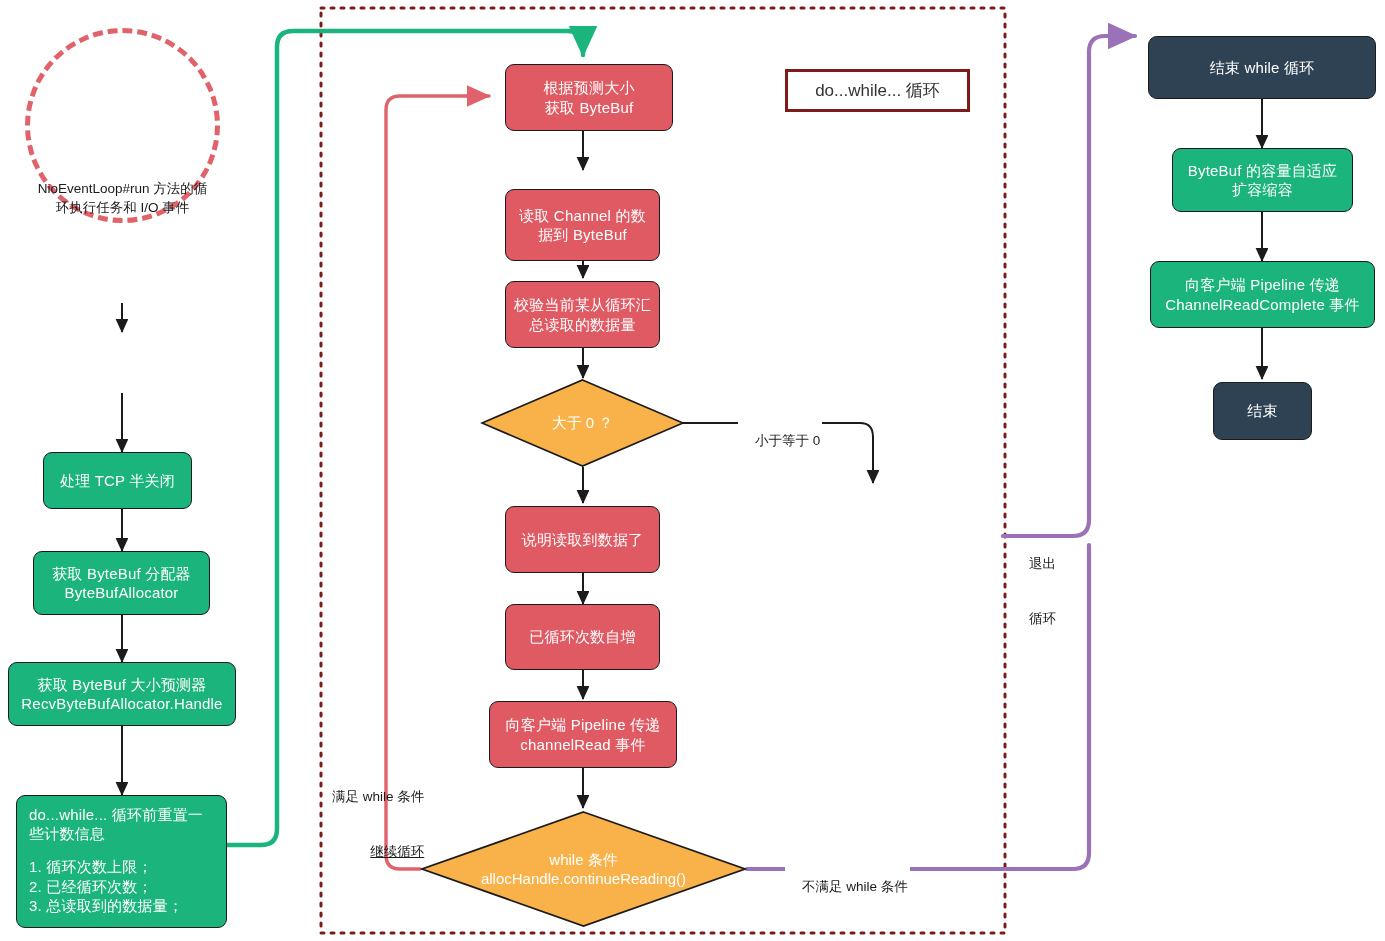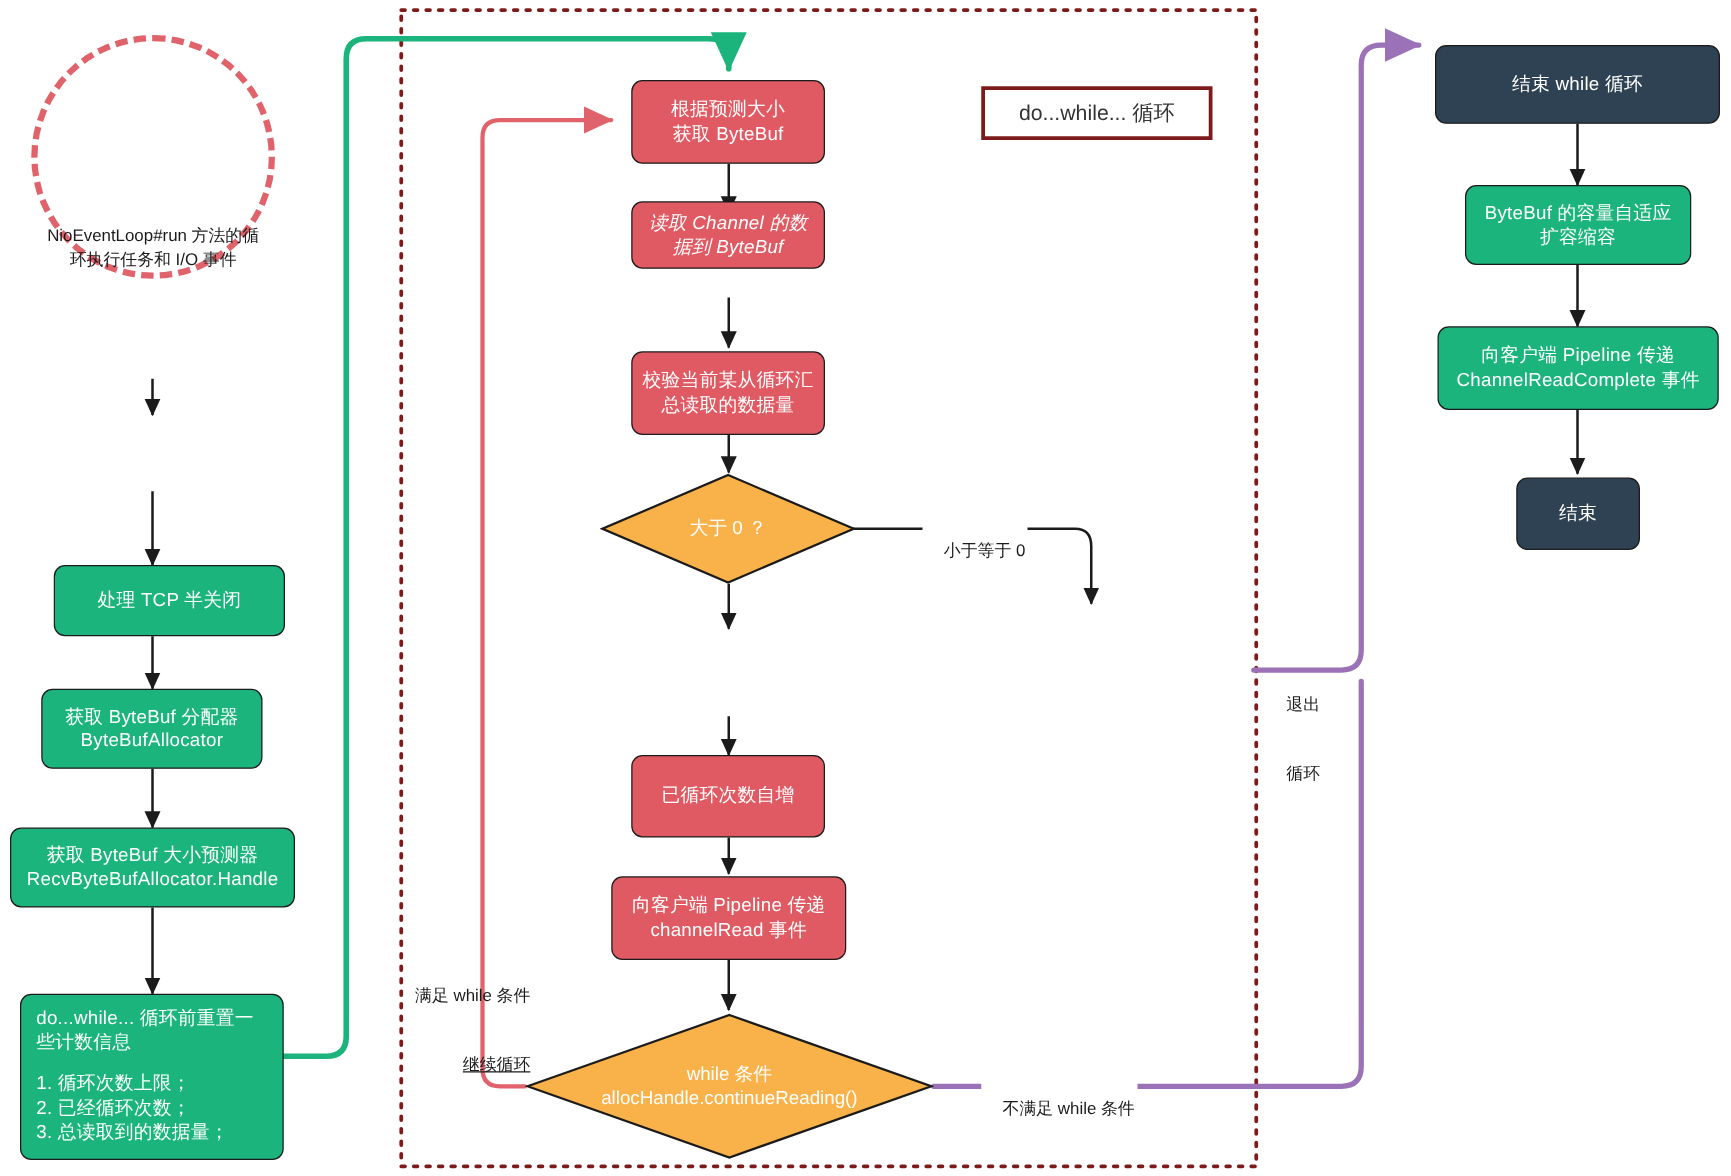--- a/index.html
+++ b/index.html
@@ -86,21 +86,21 @@
       <span class="ln">NioEventLoop#run 方法的循</span>
       <span class="ln">环执行任务和 I/O 事件</span>
     </div>
   </div>
 
   <div class="grouplabel" style="left:785px;top:37px;width:185px;height:43px;margin-top:32px;">
     <span>do...while... 循环</span>
   </div>
 
 
-  <div class="node green" style="left:43px;top:452px;width:185px;height:57px;">
+  <div class="node green" style="left:43px;top:452px;width:149px;height:57px;">
     <div class="inner"><span>处理 TCP 半关闭</span></div>
   </div>
 
   <div class="node green" style="left:33px;top:551px;width:177px;height:64px;">
     <div class="inner">
       <span class="ln">获取 ByteBuf 分配器</span>
       <span class="ln">ByteBufAllocator</span>
     </div>
   </div>
 
@@ -115,48 +115,51 @@
     <div class="inner">
       <span class="ln">do...while... 循环前重置一</span>
       <span class="ln">些计数信息</span>
       <span class="ln" style="height:14px;"></span>
       <span class="ln">1. 循环次数上限；</span>
       <span class="ln">2. 已经循环次数；</span>
       <span class="ln">3. 总读取到的数据量；</span>
     </div>
   </div>
 
-  <div class="node red" style="left:505px;top:64px;width:155px;height:67px;">
+  <div class="node red" style="left:505px;top:64px;width:168px;height:67px;">
     <div class="inner">
       <span class="ln">根据预测大小</span>
       <span class="ln">获取 ByteBuf</span>
     </div>
   </div>
 
-  <div class="node red" style="left:505px;top:161px;width:155px;height:54px;font-style:italic;">
+  <div class="node red" style="left:505px;top:189px;width:155px;height:72px;">
     <div class="inner">
       <span class="ln">读取 Channel 的数</span>
       <span class="ln">据到 ByteBuf</span>
     </div>
   </div>
 
   <div class="node red" style="left:505px;top:281px;width:155px;height:67px;">
     <div class="inner">
       <span class="ln">校验当前某从循环汇</span>
       <span class="ln">总读取的数据量</span>
     </div>
   </div>
 
   <div class="dia" style="left:480px;top:378px;width:205px;height:90px;">
     <svg width="205" height="90" viewBox="0 0 205 90">
       <polygon points="102.5,2 203,45 102.5,88 2,45" fill="#f9b24a" stroke="#1b1b1b" stroke-width="1.8"></polygon>
     </svg>
     <div class="dlabel">大于 0 ？</div>
   </div>
 
+  <div class="node red" style="left:505px;top:506px;width:155px;height:67px;">
+    <div class="inner"><span>说明读取到数据了</span></div>
+  </div>
 
   <div class="node red" style="left:505px;top:604px;width:155px;height:66px;">
     <div class="inner"><span>已循环次数自增</span></div>
   </div>
 
   <div class="node red" style="left:489px;top:701px;width:188px;height:67px;">
     <div class="inner">
       <span class="ln">向客户端 Pipeline 传递</span>
       <span class="ln">channelRead 事件</span>
     </div>

